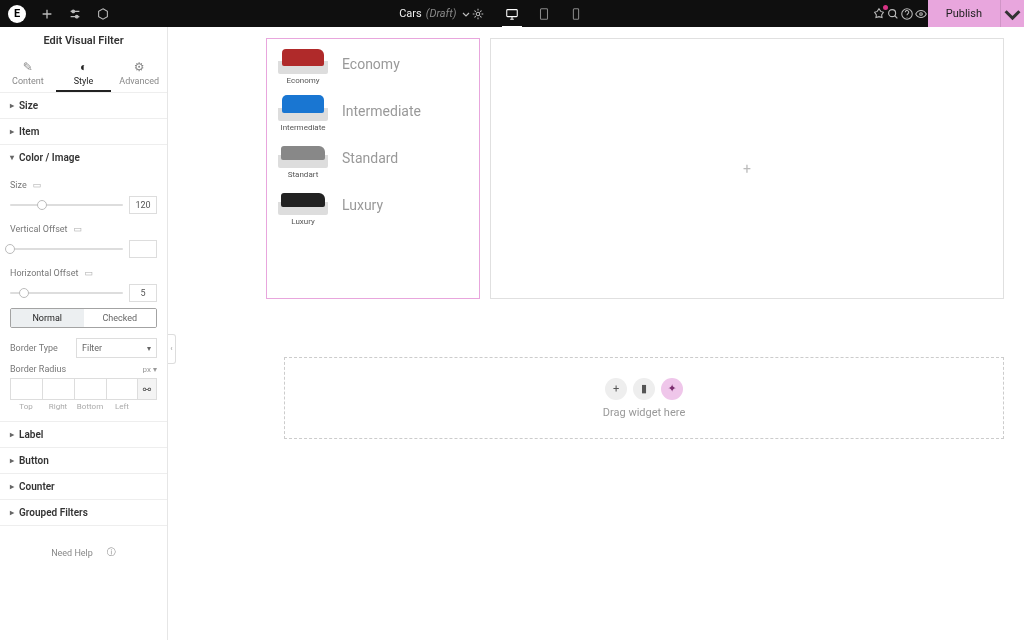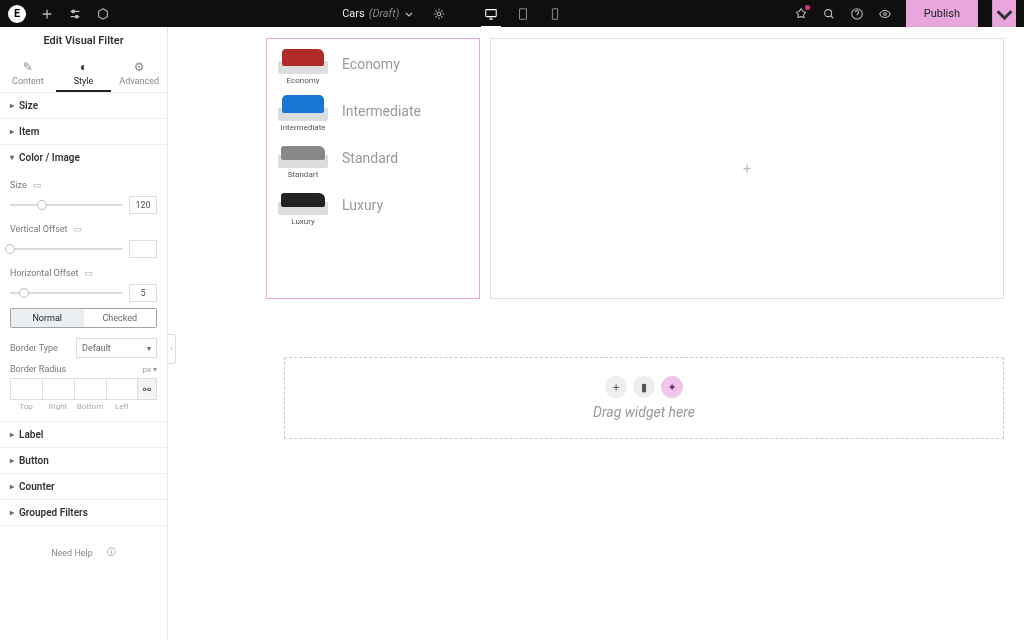--- a/index.html
+++ b/index.html
@@ -3,29 +3,29 @@
 <meta charset="utf-8">
 <style>
 * { margin: 0; padding: 0; box-sizing: border-box; font-family: -apple-system, BlinkMacSystemFont, "Segoe UI", Roboto, sans-serif; }
 body { width: 1024px; height: 640px; overflow: hidden; background: #fff; }
 
 
 .topbar { height: 27px; background: #0f0f0f; display: flex; align-items: center; color: #ccc; font-size: 11px; }
 .topbar-left { display: flex; align-items: center; gap: 14px; padding-left: 8px; }
 .logo-circle { width: 18px; height: 18px; background: #fff; border-radius: 50%; display: flex; align-items: center; justify-content: center; color: #000; font-weight: bold; font-size: 11px; }
 .topbar-icon { width: 14px; height: 14px; display: flex; align-items: center; justify-content: center; cursor: pointer; color: #bbb; }
-.topbar-center { flex: 1; display: flex; align-items: flex-end; justify-content: center; gap: 18px; }
+.topbar-center { flex: 1; display: flex; align-items: flex-end; justify-content: center; }
 .page-name { display: flex; align-items: center; gap: 4px; }
 .page-name-main { color: #eee; }
 .page-name-status { font-style: italic; color: #888; }
 .device-icons { display: flex; gap: 18px; margin-left: 20px; }
 .device-icon { width: 14px; height: 14px; display: flex; align-items: center; justify-content: center; cursor: pointer; color: #888; position: relative; }
 .device-icon.active { color: #fff; }
 .device-icon.active::after { content:''; position:absolute; bottom:-7px; left:-3px; right:-3px; height:2px; background:#fff; }
-.topbar-right { display: flex; align-items: center; gap: 14px; padding-right: 8px; }
+.topbar-right { display: flex; align-items: center; padding-right: 0; }
 .notif { position: relative; }
 .notif::after { content: ''; position: absolute; top: -2px; right: -2px; width: 5px; height: 5px; background: #d63384; border-radius: 50%; }
 .publish-btn { background: #e8a6dd; color: #222; padding: 0 18px; height: 27px; display: flex; align-items: center; font-size: 11px; cursor: pointer; }
 .publish-caret { background: #e8a6dd; width: 24px; height: 27px; display: flex; align-items: center; justify-content: center; border-left: 1px solid rgba(0,0,0,0.1); cursor: pointer; }
 
 
 .main { display: flex; height: calc(640px - 27px); }
 .sidebar { width: 168px; border-right: 1px solid #e6e6e6; background: #fff; display: flex; flex-direction: column; font-size: 10px; color: #444; }
 .sidebar-title { text-align: center; padding: 7px 12px; font-size: 11px; font-weight: 600; color: #333; }
 .tabs { display: flex; border-bottom: 1px solid #eee; }
@@ -84,21 +84,21 @@
 .car-blue::before{content:'';position:absolute;inset:2px 4px 8px 4px;background:#1976d2;border-radius:5px 5px 2px 2px;}
 .car-grey { background: linear-gradient(180deg,#fff 55%,#ddd 55%); position:relative;}
 .car-grey::before{content:'';position:absolute;inset:6px 3px 8px 3px;background:#888;border-radius:3px 6px 2px 2px;}
 .car-black { background: linear-gradient(180deg,#fff 55%,#ddd 55%); position:relative;}
 .car-black::before{content:'';position:absolute;inset:6px 3px 8px 3px;background:#222;border-radius:3px 6px 2px 2px;}
 
 .dropzone { margin: 58px 0 0 18px; border: 1px dashed #ccc; height: 82px; display: flex; flex-direction: column; align-items: center; justify-content: center; gap: 6px; }
 .dz-buttons { display: flex; gap: 6px; }
 .dz-btn { width: 22px; height: 22px; border-radius: 50%; background: #eee; display: flex; align-items: center; justify-content: center; font-size: 11px; color: #555; cursor: pointer; }
 .dz-btn.accent { background: #efc6ea; color: #7b2d6f; }
-.dz-text { font-size: 14px; color: #999; font-style: italic; }
+.dz-text { font-size: 11px; color: #999; }
 
 svg { width: 100%; height: 100%; }
 </style>
 </head>
 <body>
 
 <div class="topbar">
   <div class="topbar-left">
     <div class="logo-circle">E</div>
     <div class="topbar-icon">
@@ -249,21 +249,21 @@
         </div>
 
         <div class="toggle-group">
           <div class="toggle-btn active">Normal</div>
           <div class="toggle-btn">Checked</div>
         </div>
 
         <div class="ctrl-row" style="margin-top:10px">
           <span class="ctrl-label" style="width:60px">Border Type</span>
           <div class="select">
-              <span>Default</span>
+              <span>Filter</span>
               <span style="font-size:8px">▾</span>
             </div>
         </div>
 
         <div class="radius-row">
           <span class="ctrl-label">Border Radius</span>
           <span class="radius-unit"><span>px</span> ▾</span>
         </div>
         <div class="radius-inputs">
           <input style="">

